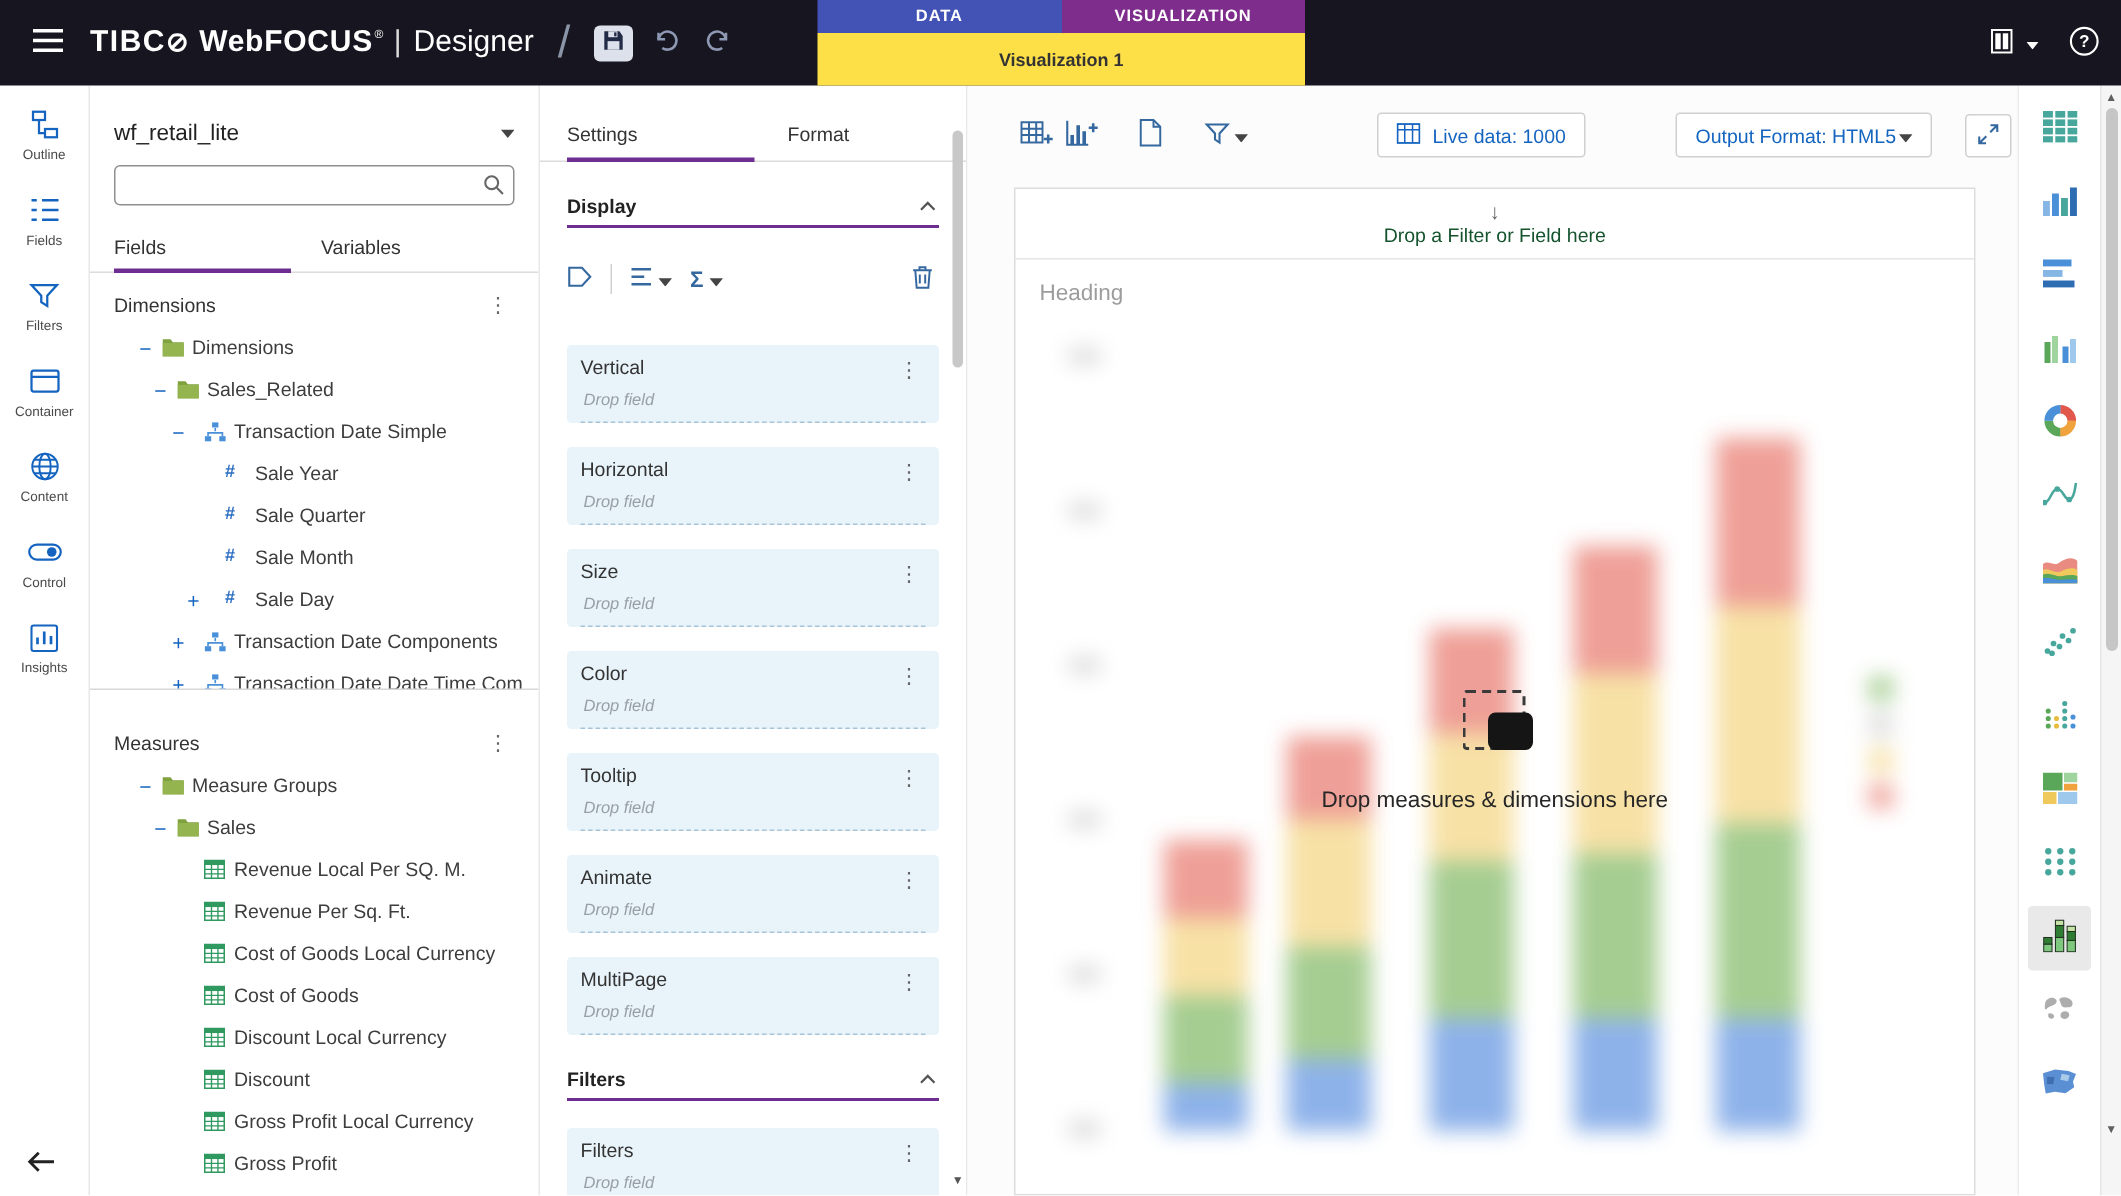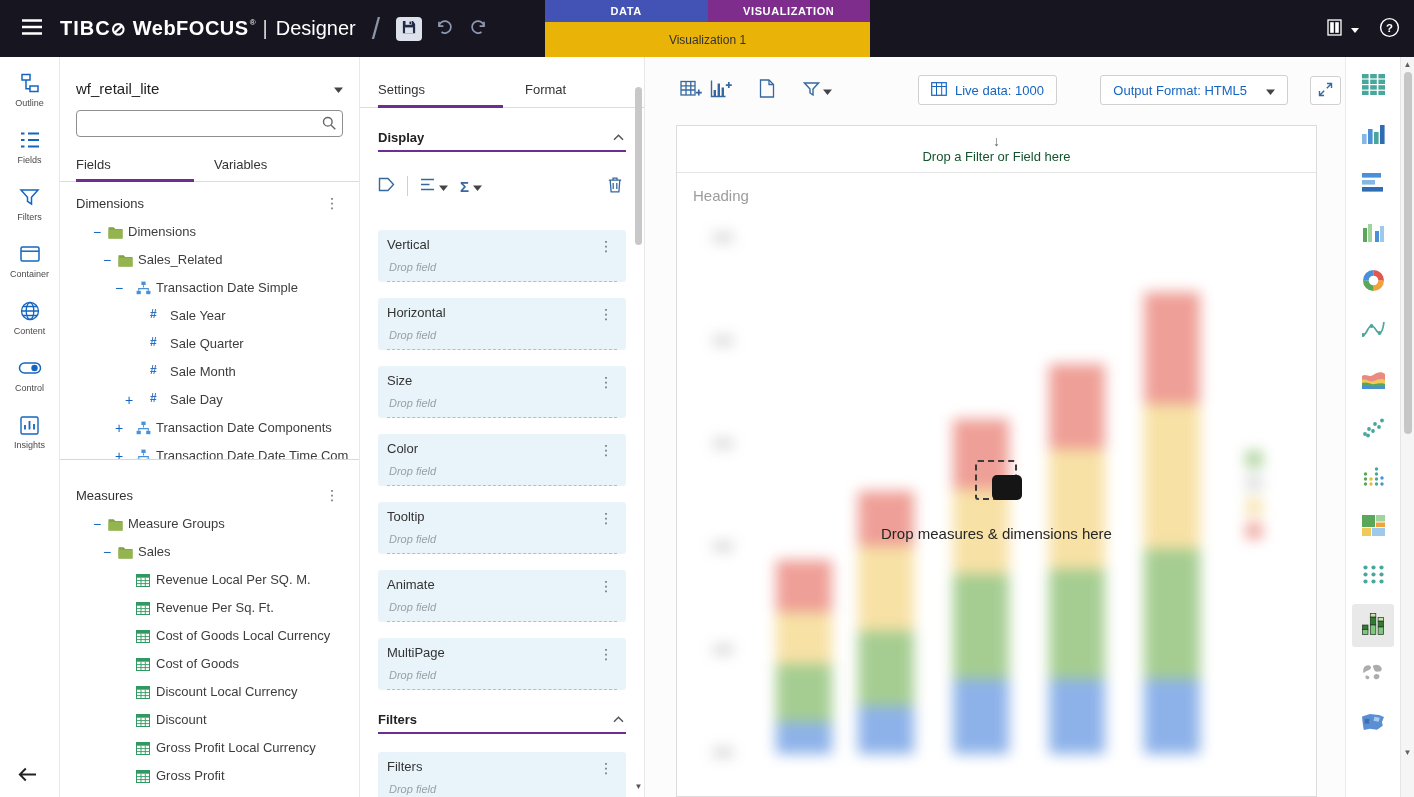--- a/index.html
+++ b/index.html
@@ -20,21 +20,21 @@
   .lg-div{font-weight:200;color:#ddd;margin-right:8px}
   .lg-suf{font-weight:300}
   .hdr-slash{color:#8b95a8;font-size:30px;font-weight:100;margin-left:16px;user-select:none}
   .save-btn{margin-left:16px;width:26px;height:24px;border-radius:4px;background:#dde1ec;border:none;display:flex;align-items:center;justify-content:center;cursor:pointer}
   .undo-btn,.redo-btn{background:none;border:none;margin-left:10px;width:24px;height:24px;display:flex;align-items:center;justify-content:center;cursor:pointer}
   .center-notch{position:absolute;left:545px;top:0;width:325px;height:57px;display:flex;flex-direction:column}
   .vtabs{display:flex;height:22px}
   .vtab{flex:1;display:flex;align-items:center;justify-content:center;color:#fff;font-size:11px;font-weight:700;letter-spacing:.6px;cursor:pointer}
   .vtab-data{background:var(--data-tab-bg)}
   .vtab-viz{background:var(--visualization-tab-bg)}
-  .viz-name{flex:1;background:#eab308;display:flex;align-items:center;justify-content:center;font-size:12px;font-weight:400;color:#333}
+  .viz-name{flex:1;background:#fde047;display:flex;align-items:center;justify-content:center;font-size:12px;font-weight:700;color:#333}
   .hdr-right{position:absolute;right:14px;top:0;height:57px;display:flex;align-items:center;gap:20px}
   .cols-btn{display:flex;align-items:center;gap:5px;background:none;border:none;cursor:pointer}
   .help-btn{background:none;border:none;cursor:pointer;display:flex}
 
   
   .tool-rail{position:absolute;left:0;top:57px;width:60px;bottom:0;background:#fff;border-right:1px solid #e8e8e8;padding-top:14px}
   .rail-tool{display:flex;flex-direction:column;align-items:center;height:57px;cursor:pointer}
   .rt-icon{height:24px;display:flex;align-items:center}
   .rt-label{font-size:9px;color:#4a4a4a;margin-top:3px}
 
@@ -84,21 +84,21 @@
   .sp-thumb{position:absolute;top:4px;left:1px;width:7px;height:158px;background:#c8c8c8;border-radius:4px;cursor:pointer}
   .sp-down{position:absolute;bottom:6px;left:0;width:9px;text-align:center;font-size:8px;color:#555;cursor:pointer}
 
   
   .canvas{position:absolute;left:645px;top:57px;right:69px;bottom:0;background:#fcfcfc}
   .cv-toolbar{position:absolute;left:31px;right:4px;top:18px;height:30px;display:flex;align-items:flex-end}
   .cv-btn{width:30px;height:30px;border:none;background:none;display:flex;align-items:center;justify-content:center;cursor:pointer;gap:3px}
   .cv-btn.m16{margin-left:16px}
   .cv-btn.m14{margin-left:14px;width:42px}
   .live-btn{margin-left:80px;height:30px;border:1px solid #d0d0d0;border-radius:3px;background:#fff;display:flex;align-items:center;gap:8px;padding:0 12px;font-size:13px;color:var(--link-blue);cursor:pointer;white-space:nowrap}
-  .output-btn{margin-left:auto;height:30px;border:1px solid #d0d0d0;border-radius:3px;background:#fff;display:flex;align-items:center;gap:19px;padding:0 12px;font-size:13px;color:var(--link-blue);cursor:pointer;white-space:nowrap}
+  .output-btn{margin-left:auto;height:30px;border:1px solid #d0d0d0;border-radius:3px;background:#fff;display:flex;align-items:center;gap:2px;padding:0 12px;font-size:13px;color:var(--link-blue);cursor:pointer;white-space:nowrap}
   .expand-btn{margin-left:22px;width:31px;height:29px;border:1px solid #d0d0d0;border-radius:3px;background:#fff;display:flex;align-items:center;justify-content:center;cursor:pointer}
   .card{position:absolute;left:31px;top:68px;width:641px;height:672px;background:#fff;border:1px solid #dcdcdc}
   .filter-strip{height:47px;border-bottom:1px solid #e5e5e5;display:flex;flex-direction:column;align-items:center;justify-content:center;cursor:pointer}
   .fs-arrow{font-size:14px;color:#666;line-height:1.1}
   .fs-text{font-size:13px;color:#14532d}
   .chart-zone{position:absolute;left:0;right:0;top:47px;bottom:0;overflow:hidden}
   .cz-heading{position:absolute;left:16px;top:14px;font-size:15px;color:#9c9c9c}
   .blur-layer{position:absolute;left:0;right:0;top:0;bottom:0;filter:blur(7px);opacity:.85}
   .pbar{position:absolute;bottom:42px;width:56px;display:flex;flex-direction:column-reverse}
   .ptick{position:absolute;left:36px;width:20px;height:9px;background:#c9c9c9;border-radius:2px}

